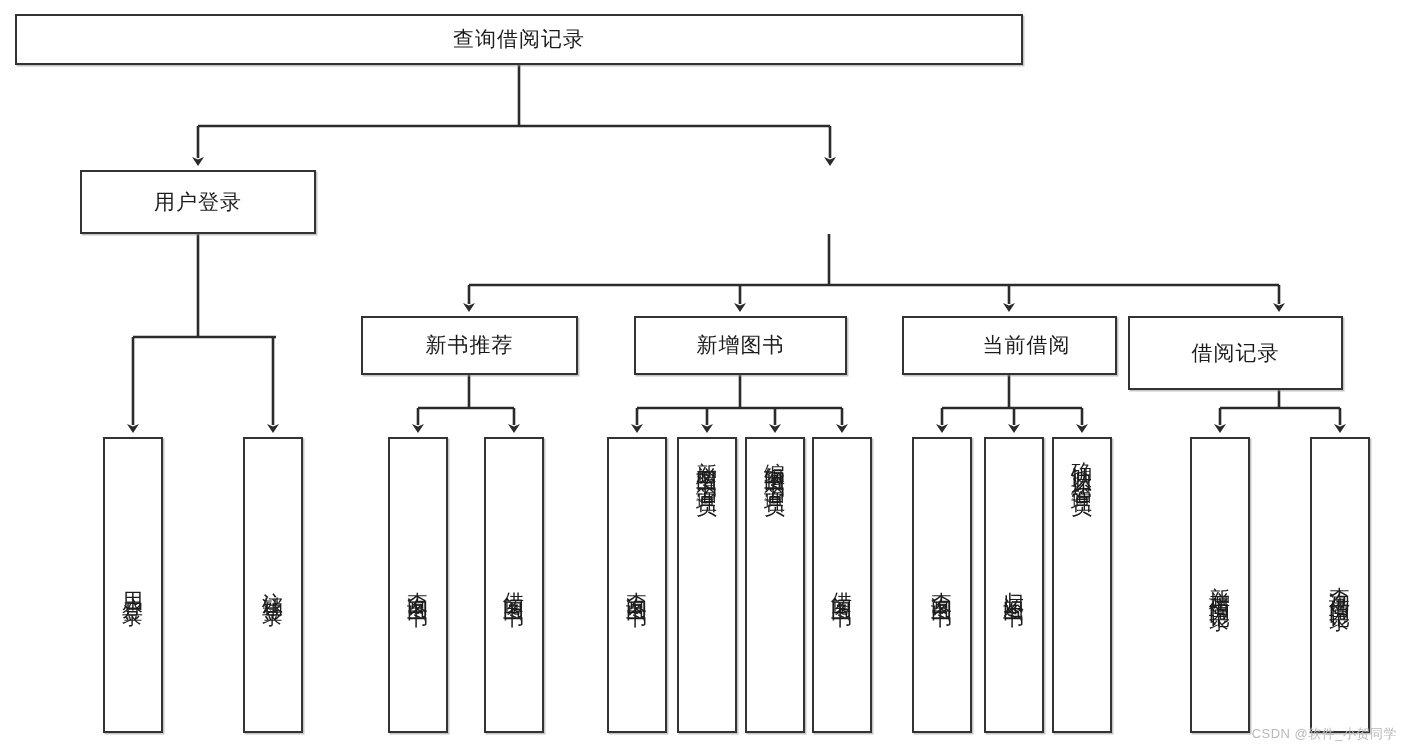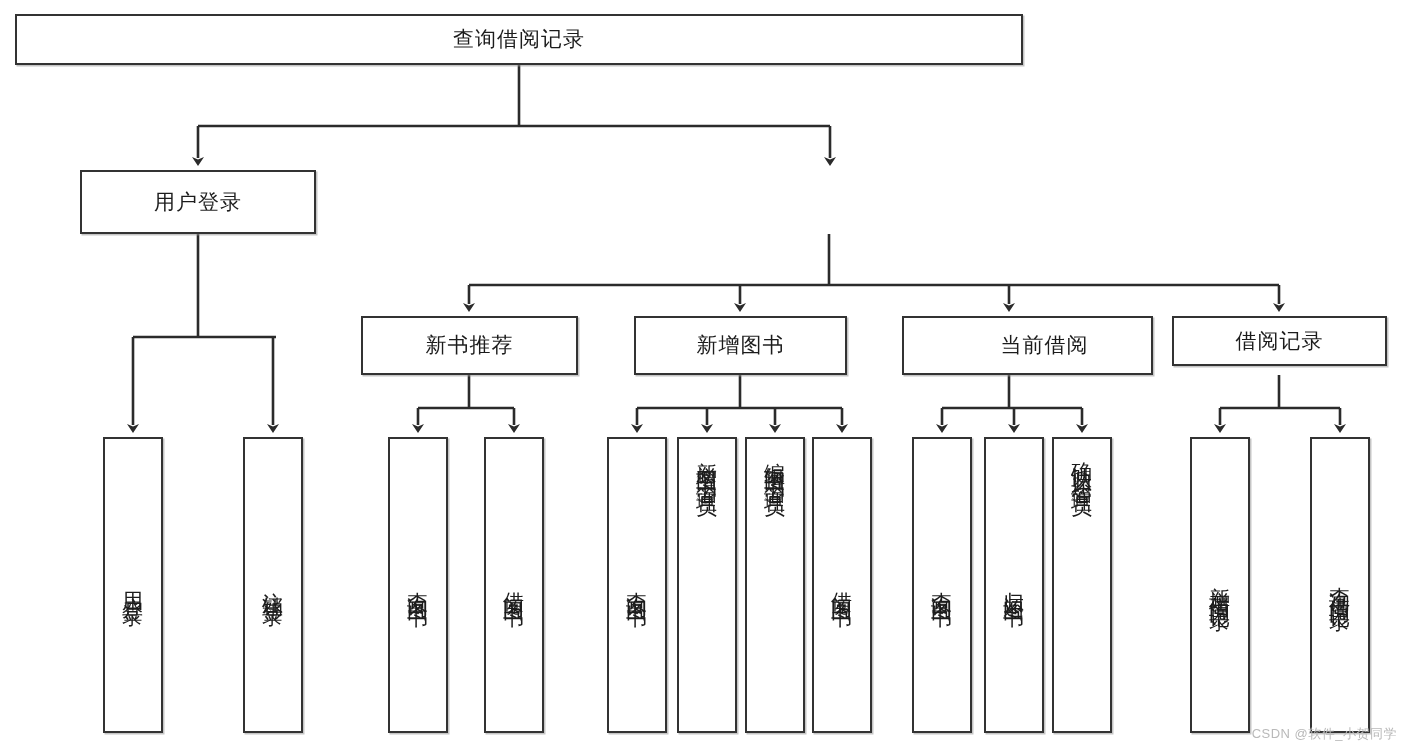--- a/index.html
+++ b/index.html
@@ -115,24 +115,24 @@
   <div class="nodebox" style="left:80px;top:170px;width:236px;height:64px;">
     <span class="lbl">用户登录</span>
   </div>
 
   <div class="nodebox" style="left:361px;top:316px;width:217px;height:59px;">
     <span class="lbl">新书推荐</span>
   </div>
   <div class="nodebox" style="left:634px;top:316px;width:213px;height:59px;">
     <span class="lbl">新增图书</span>
   </div>
-  <div class="nodebox" style="left:902px;top:316px;width:251px;height:59px;padding-left:34px;">
+  <div class="nodebox" style="left:902px;top:316px;width:215px;height:59px;padding-left:34px;">
     <span class="lbl">当前借阅</span>
   </div>
-  <div class="nodebox" style="left:1172px;top:316px;width:215px;height:50px;">
+  <div class="nodebox" style="left:1128px;top:316px;width:215px;height:74px;">
     <span class="lbl">借阅记录</span>
   </div>
 
   <div class="nodebox leafbox mid" style="left:103px;top:437px;width:60px;height:296px;">
     <span class="lbl">用户登录</span>
   </div>
   <div class="nodebox leafbox mid" style="left:243px;top:437px;width:60px;height:296px;">
     <span class="lbl">注销登录</span>
   </div>
 

